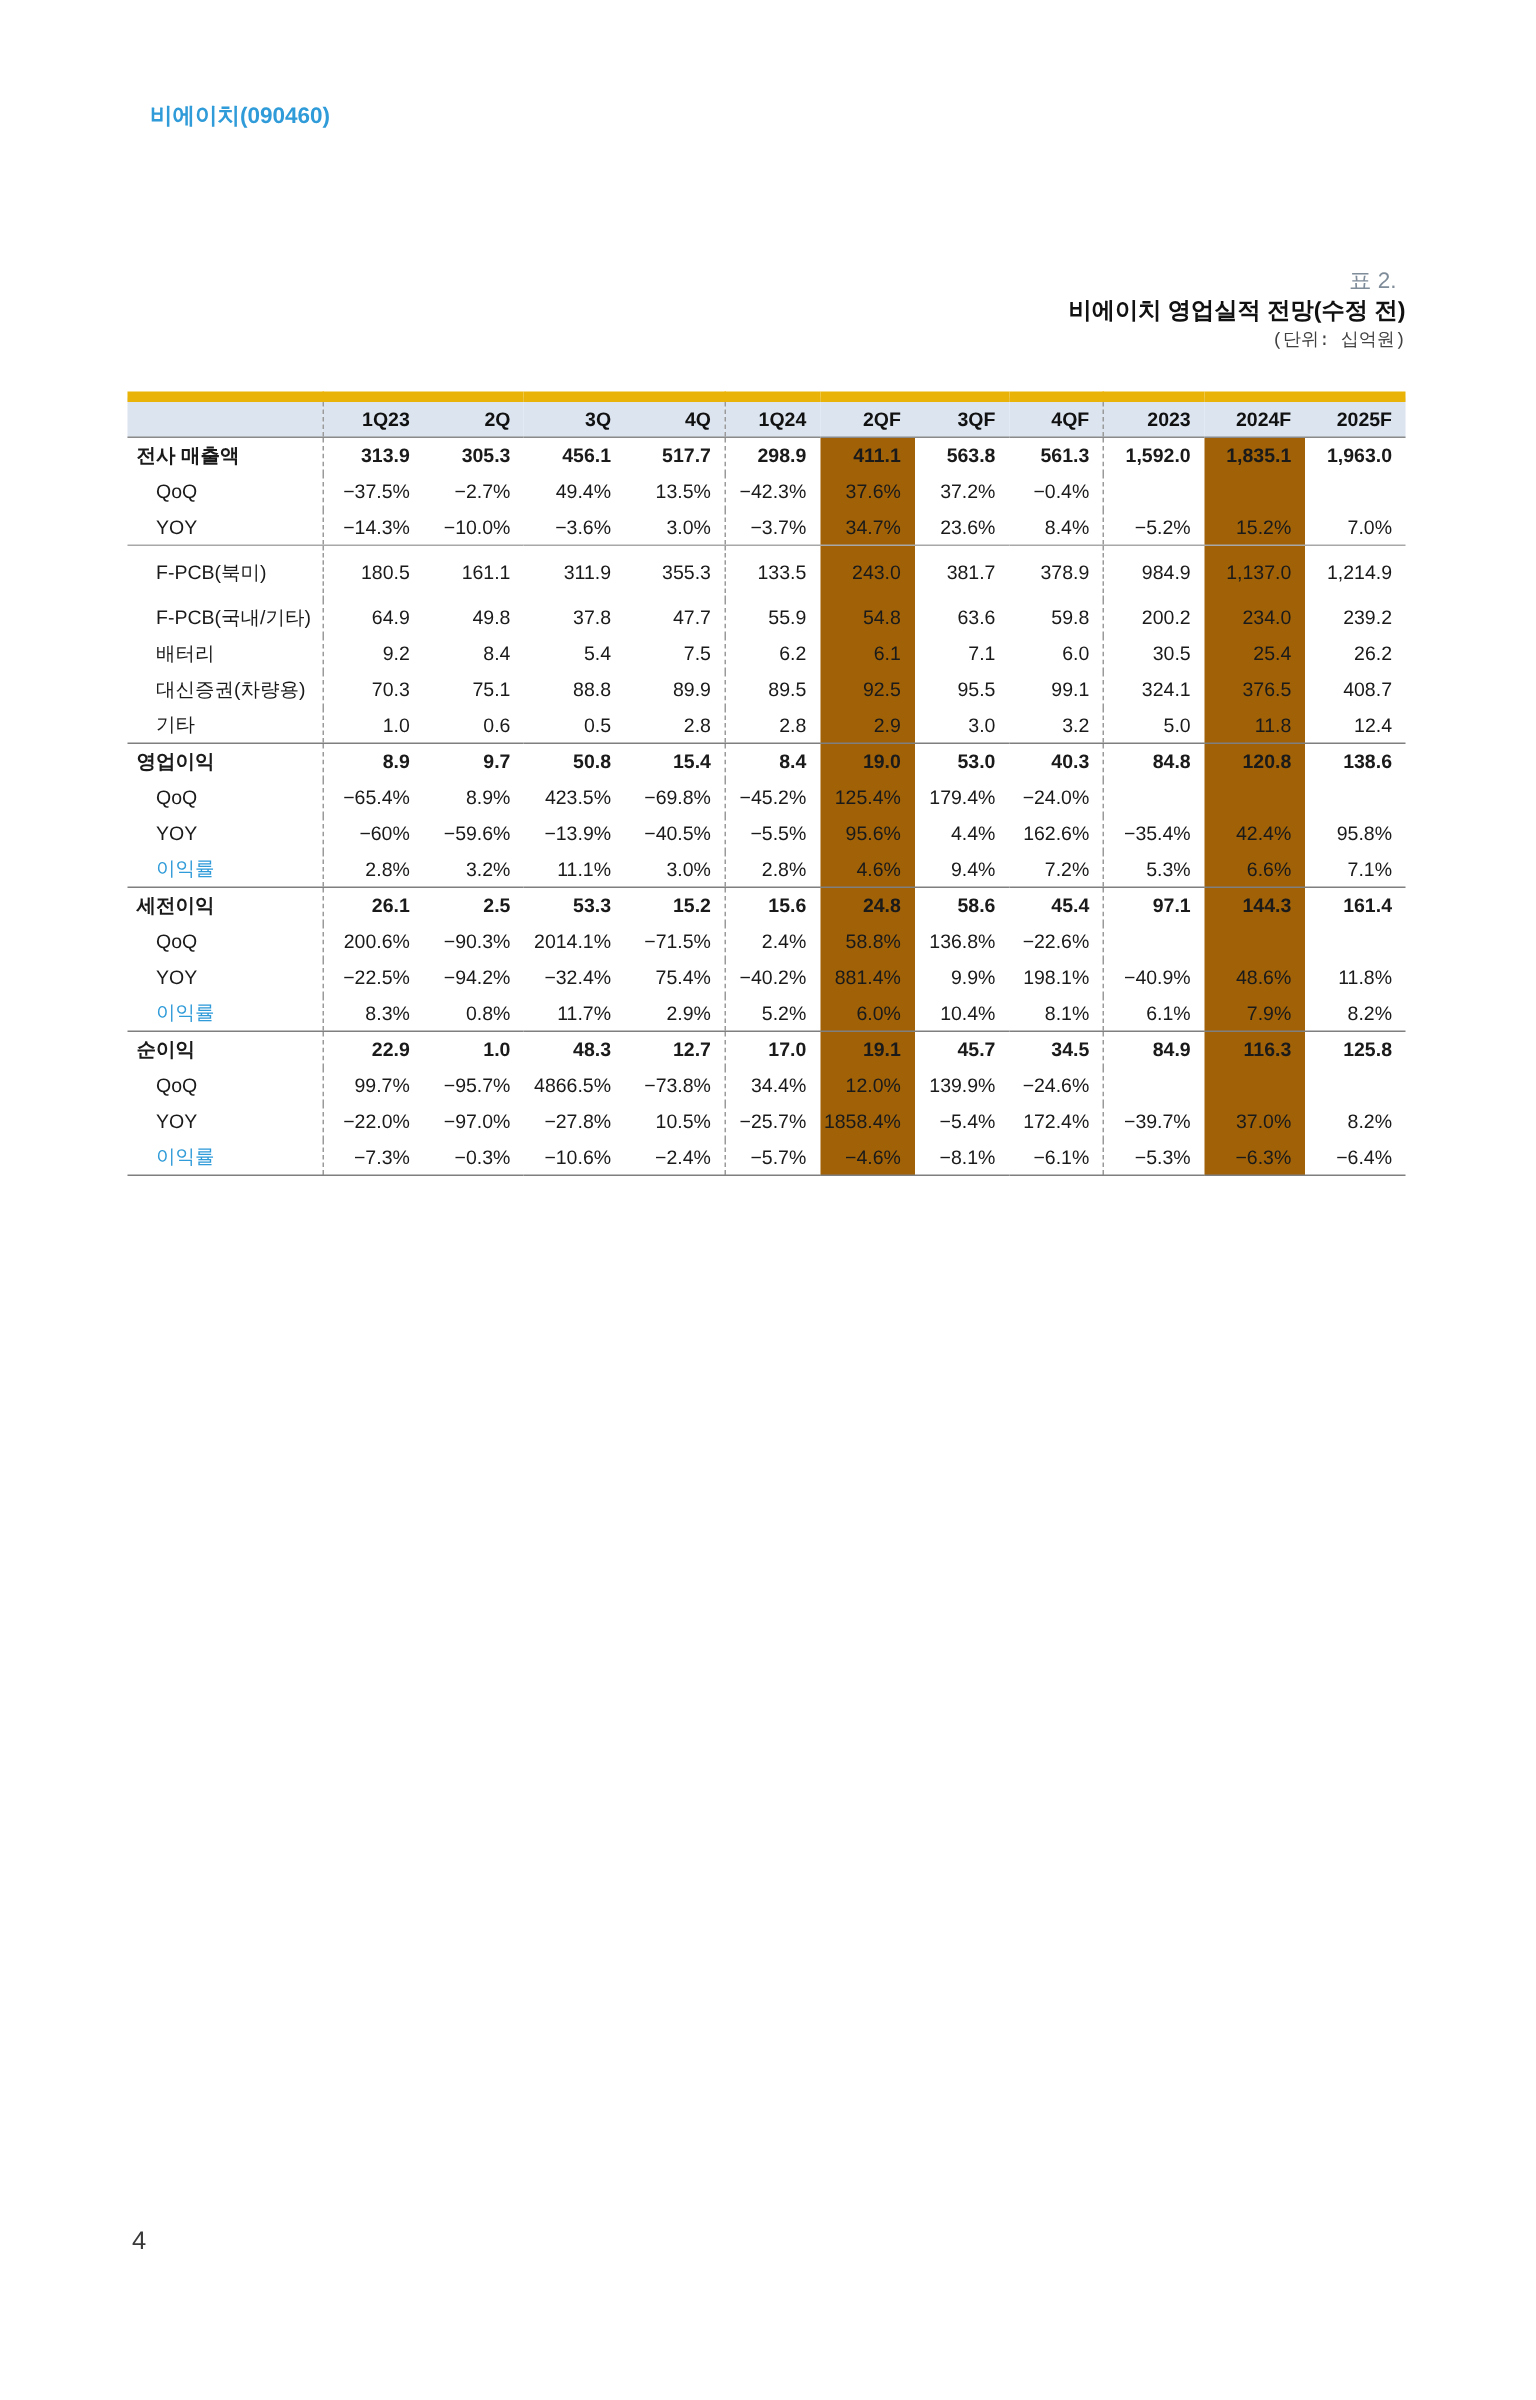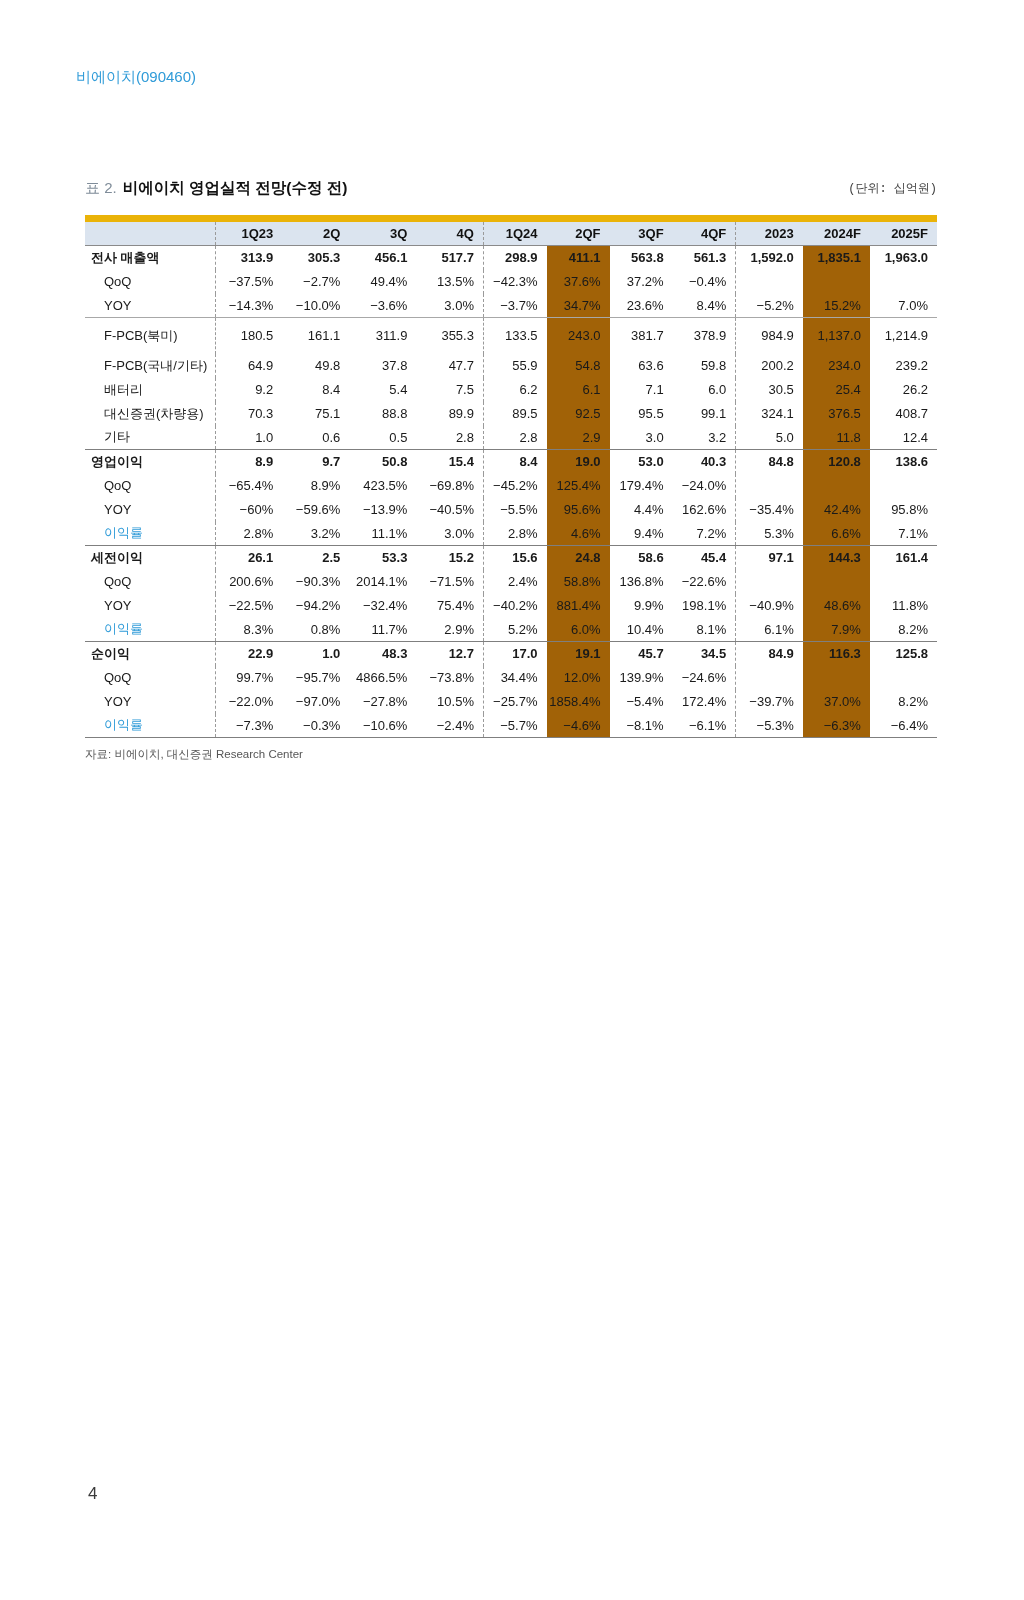--- a/index.html
+++ b/index.html
@@ -6,28 +6,28 @@
   html, body { background: #ffffff; }
   body {
     width: 1024px; height: 1600px;
     position: relative;
     font-family: "Liberation Sans", sans-serif;
     color: #1a1a1a;
   }
   .page { position: absolute; inset: 0; width: 1024px; height: 1600px; background: #fff; overflow: hidden; }
 
   .header-link {
-    position: absolute; left: 76px; top: 68px;
-    font-size: 15px; font-weight: 400; color: #2f9bd8;
+    position: absolute; left: 100px; top: 68px;
+    font-size: 15px; font-weight: 700; color: #2f9bd8;
     text-decoration: none; letter-spacing: 0;
   }
 
   .table-block { position: absolute; left: 85px; top: 178px; width: 852px; }
 
-  .table-title-row { display: flex; align-items: center; width: 852px; margin-bottom: 16px; }
+  .table-title-row { display: flex; align-items: flex-end; width: 852px; margin-bottom: 26px; flex-direction: column; }
   .title-prefix { font-size: 15px; color: #7f8c99; font-weight: 400; margin-right: 6px; }
   .title-main { font-size: 15.5px; color: #111; font-weight: 700; }
   .title-spacer { flex: 1; }
   .unit-label { font-size: 12px; color: #404040; font-family: Liberation Mono, monospace; }
 
   table.fin {
     width: 852px; border-collapse: collapse; table-layout: fixed;
     font-size: 13px;
     border-top: 7px solid #eab308;
     border-bottom: 1px solid #7f7f7f;
@@ -385,18 +385,17 @@
             <td class="hl">−4.6%</td>
             <td class="">−8.1%</td>
             <td class="">−6.1%</td>
             <td class="dash">−5.3%</td>
             <td class="hl">−6.3%</td>
             <td class="">−6.4%</td>
           </tr>
         </tbody>
     </table>
 
-    <div class="source-note">자료: 비에이치, 대신증권 Research Center</div>
   </div>
 
   <div class="page-number">4</div>
 
 </div>
 
 </body></html>

